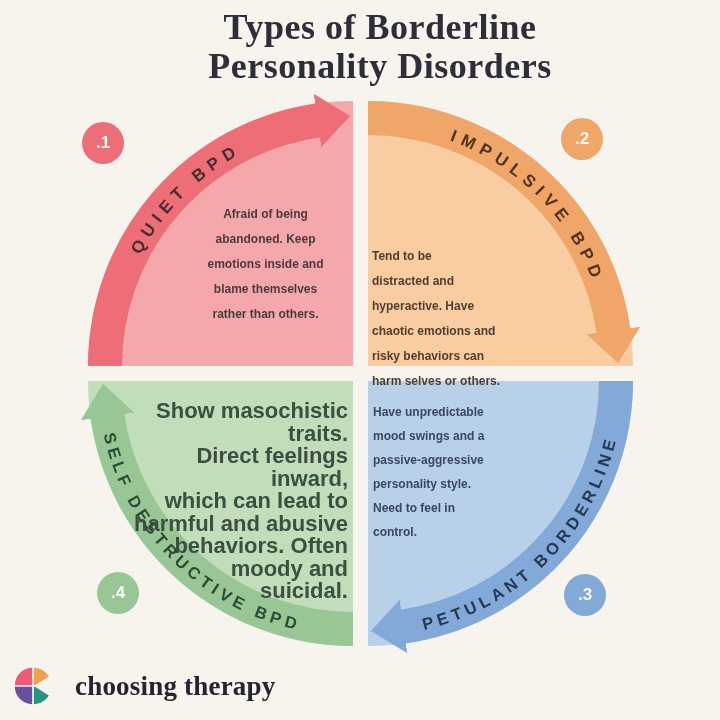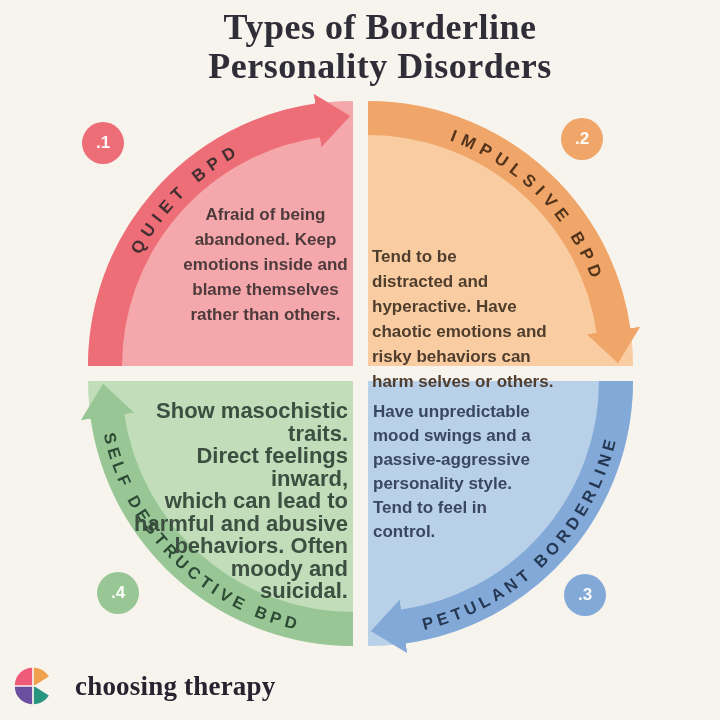--- a/index.html
+++ b/index.html
@@ -9,21 +9,21 @@
   }
   .title{
     position:absolute;top:8px;left:0;width:720px;
     text-align:center;white-space:pre-line;
     font-family:"Liberation Serif",serif;font-weight:bold;
     font-size:36px;line-height:39px;color:#2e2d38;letter-spacing:.5px;padding-left:20px;
   }
   .wheel{position:absolute;left:0;top:0;}
   .desc{
     position:absolute;white-space:pre-line;font-weight:bold;
-    font-size:17px;line-height:24px;color:#443e40;
+    font-size:12px;line-height:24px;color:#443e40;
   }
   .desc.quiet{left:168px;top:202px;width:195px;text-align:center;line-height:25px;color:#4d3a3c;}
   .desc.impulsive{left:372px;top:196px;width:225px;text-align:left;line-height:25px;color:#4f3d2e;margin-top:48px;}
   .desc.selfdestructive{left:115px;top:400px;width:233px;text-align:right;font-size:22px;line-height:22.5px;color:#3c4f40;}
   .desc.petulant{left:373px;top:400px;width:215px;text-align:left;color:#3a4760;}
   .badge{
     position:absolute;width:42px;height:42px;border-radius:50%;
     display:flex;align-items:center;justify-content:center;
     font-weight:bold;font-size:17px;color:rgba(255,255,255,.95);
   }
@@ -108,21 +108,21 @@
 Direct feelings inward,
 which can lead to
 harmful and abusive
 behaviors. Often
 moody and
 suicidal.</div>
   <div class="desc petulant">Have unpredictable
 mood swings and a
 passive-aggressive
 personality style.
-Tend to feel in
+Need to feel in
 control.</div>
 
   <div class="badge b1">.1</div>
   <div class="badge b2">.2</div>
   <div class="badge b3">.3</div>
   <div class="badge b4">.4</div>
 
   <div class="footer">
     <svg width="38" height="40" viewBox="0 0 44 44">
       <path d="M21 1 A20 20 0 0 0 1 21 L21 21 Z" fill="#ee5b78"></path>

